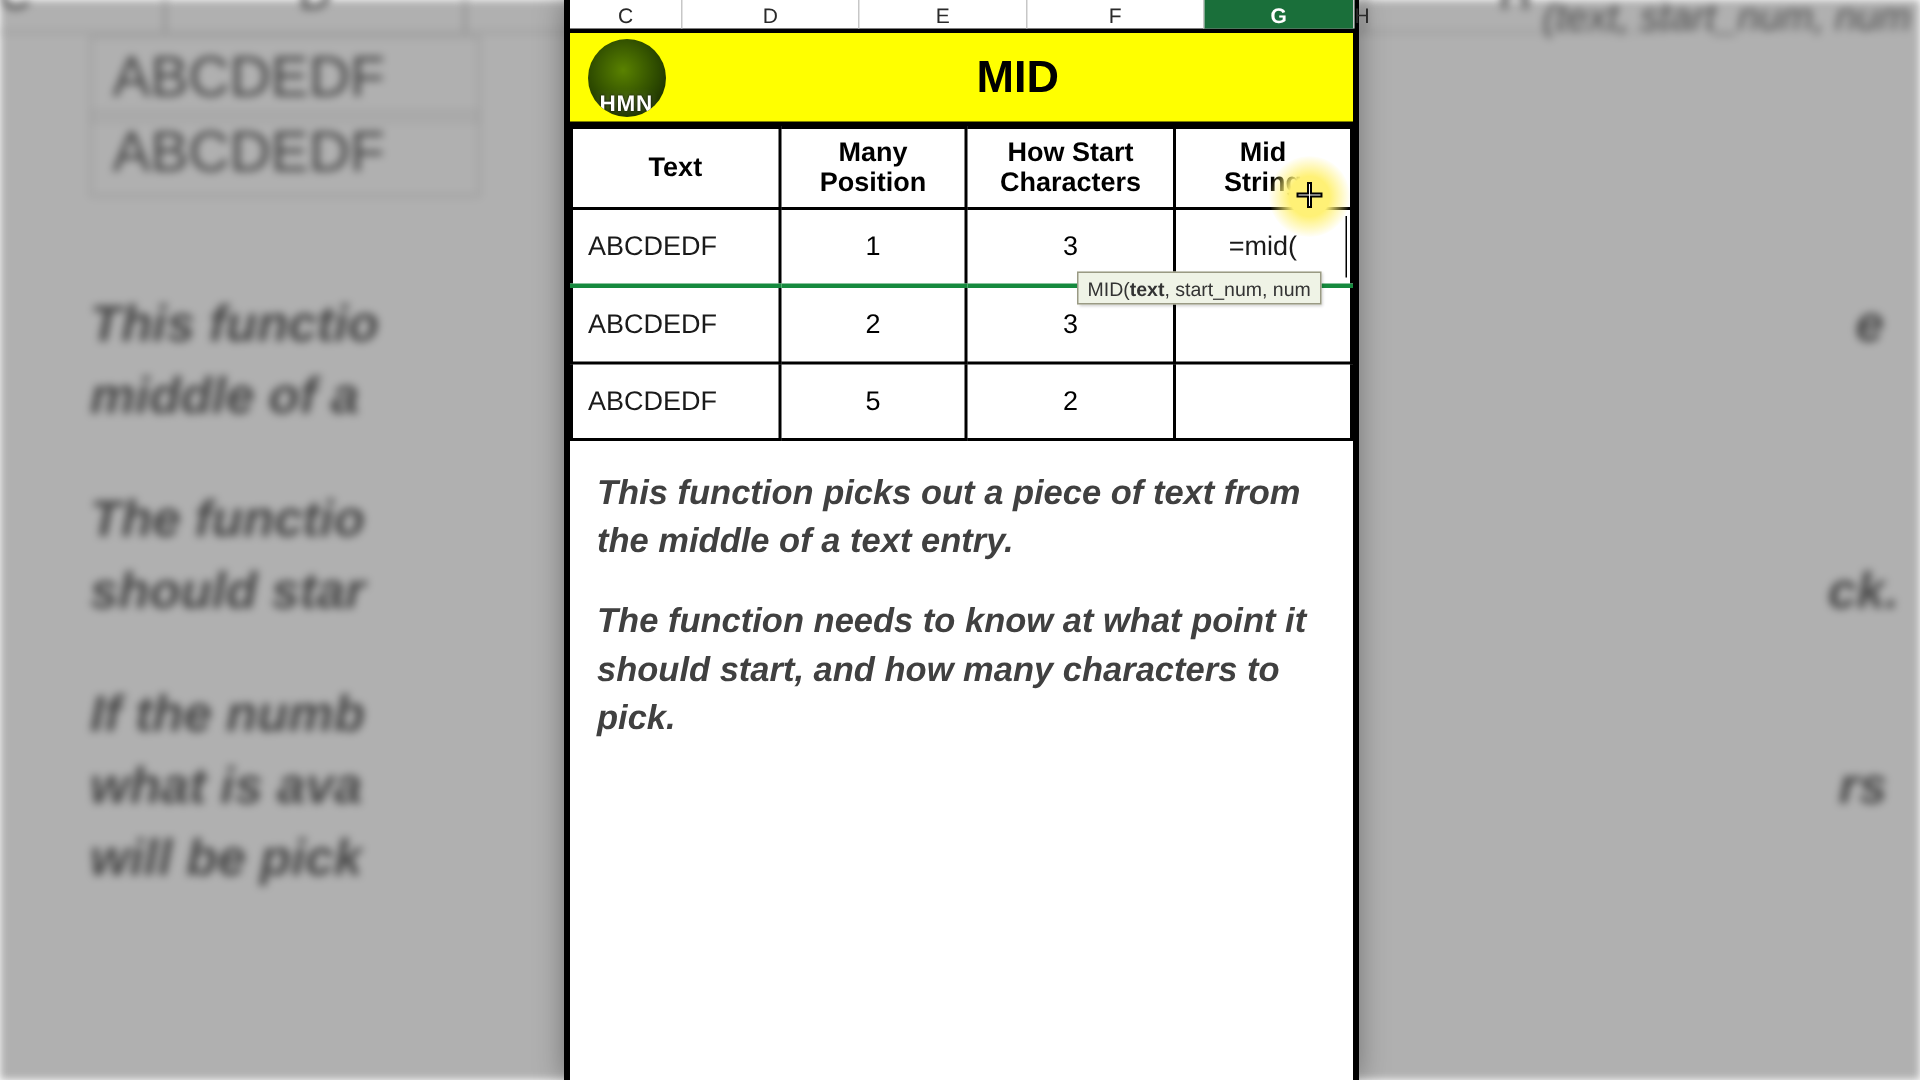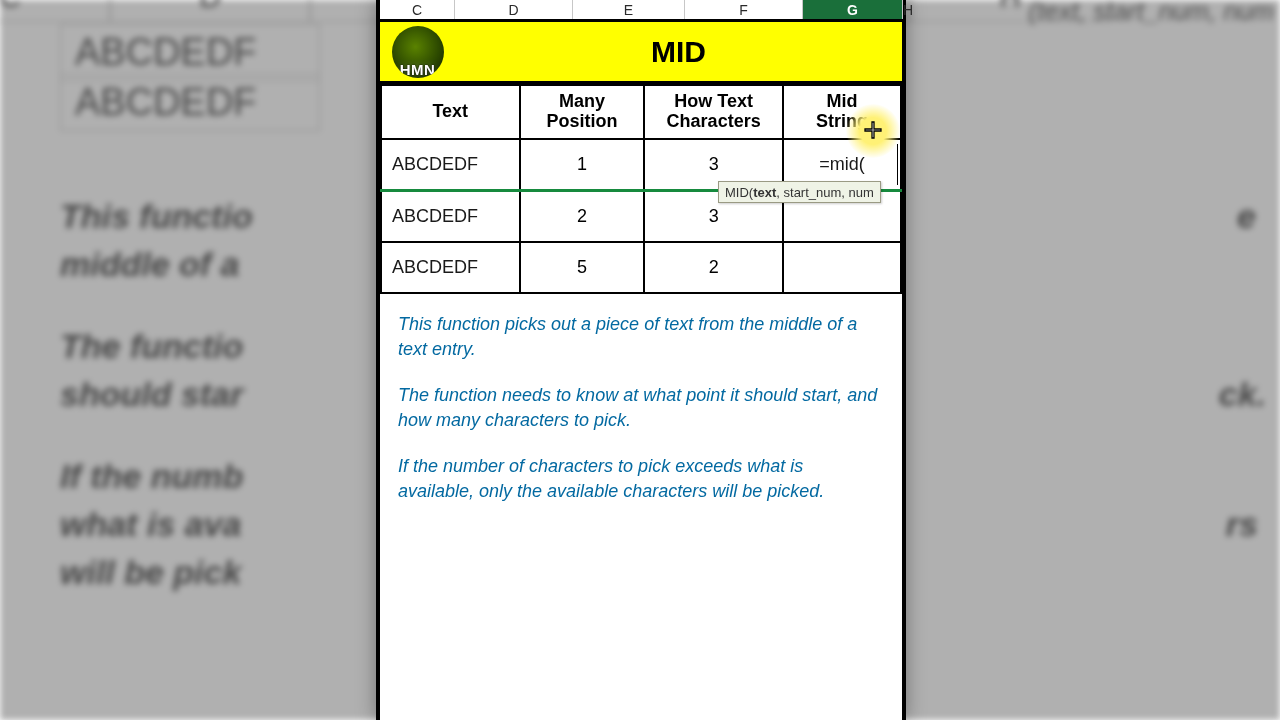--- a/index.html
+++ b/index.html
@@ -45,21 +45,21 @@
   .tooltip{position:absolute;left:718px;top:181px;height:22px;background:#eff3e6;border:1px solid #9a9a84;font-size:13px;color:#333;padding:2px 6px;display:flex;align-items:center;white-space:nowrap;z-index:6;box-shadow:1px 1px 2px rgba(0,0,0,.2);}
   .tooltip .fname{color:#333;}
   .tooltip b{font-weight:700;}
 
   
   .cursor{position:absolute;left:846px;top:104px;width:54px;height:54px;border-radius:50%;background:radial-gradient(circle,#fff176 0%,#fff176 35%,rgba(255,241,118,0) 72%);z-index:5;display:flex;align-items:center;justify-content:center;}
   .cursor svg{width:24px;height:24px;}
 
   
   .desc{padding:18px 18px 0 18px;}
-  .desc p{margin:0 0 20px 0;font-size:18px;font-style:italic;font-weight:400;line-height:1.42;color:#0369a1;}
+  .desc p{margin:0 0 20px 0;font-size:23px;font-style:italic;font-weight:700;line-height:1.42;color:#404040;}
 </style>
 </head>
 <body>
 
 <div class="bg">
   <div class="bg-grid">
     <div class="bg-colhdr" style="left:-90px;">
       <span>C</span>
       <span>D</span>
       <span>E</span>
@@ -112,21 +112,21 @@
       <col style="width:122px">
         <col style="width:110px">
         <col style="width:122px">
         <col style="width:104px">
     </colgroup>
     <thead>
       <tr>
         <th>Text</th>
         <th><span style="white-space:pre-line">Many
 Position</span></th>
-        <th><span style="white-space:pre-line">How Text
+        <th><span style="white-space:pre-line">How Start
 Characters</span></th>
         <th><span style="white-space:pre-line">Mid
 String</span></th>
       </tr>
     </thead>
     <tbody>
       <tr class="active">
         <td class="text">ABCDEDF</td>
         <td>1</td>
         <td>3</td>
@@ -143,21 +143,20 @@
         <td>5</td>
         <td>2</td>
         <td></td>
       </tr>
     </tbody>
   </table>
 
   <div class="desc">
     <p>This function picks out a piece of text from the middle of a text entry.</p>
     <p>The function needs to know at what point it should start, and how many characters to pick.</p>
-    <p>If the number of characters to pick exceeds what is available, only the available characters will be picked.</p>
   </div>
 </div>
 
 <div class="tooltip">
   <span class="fname">MID(</span>
     <b>text</b>
     <span>, start_num, num</span>
 </div>
 
 <div class="cursor">

